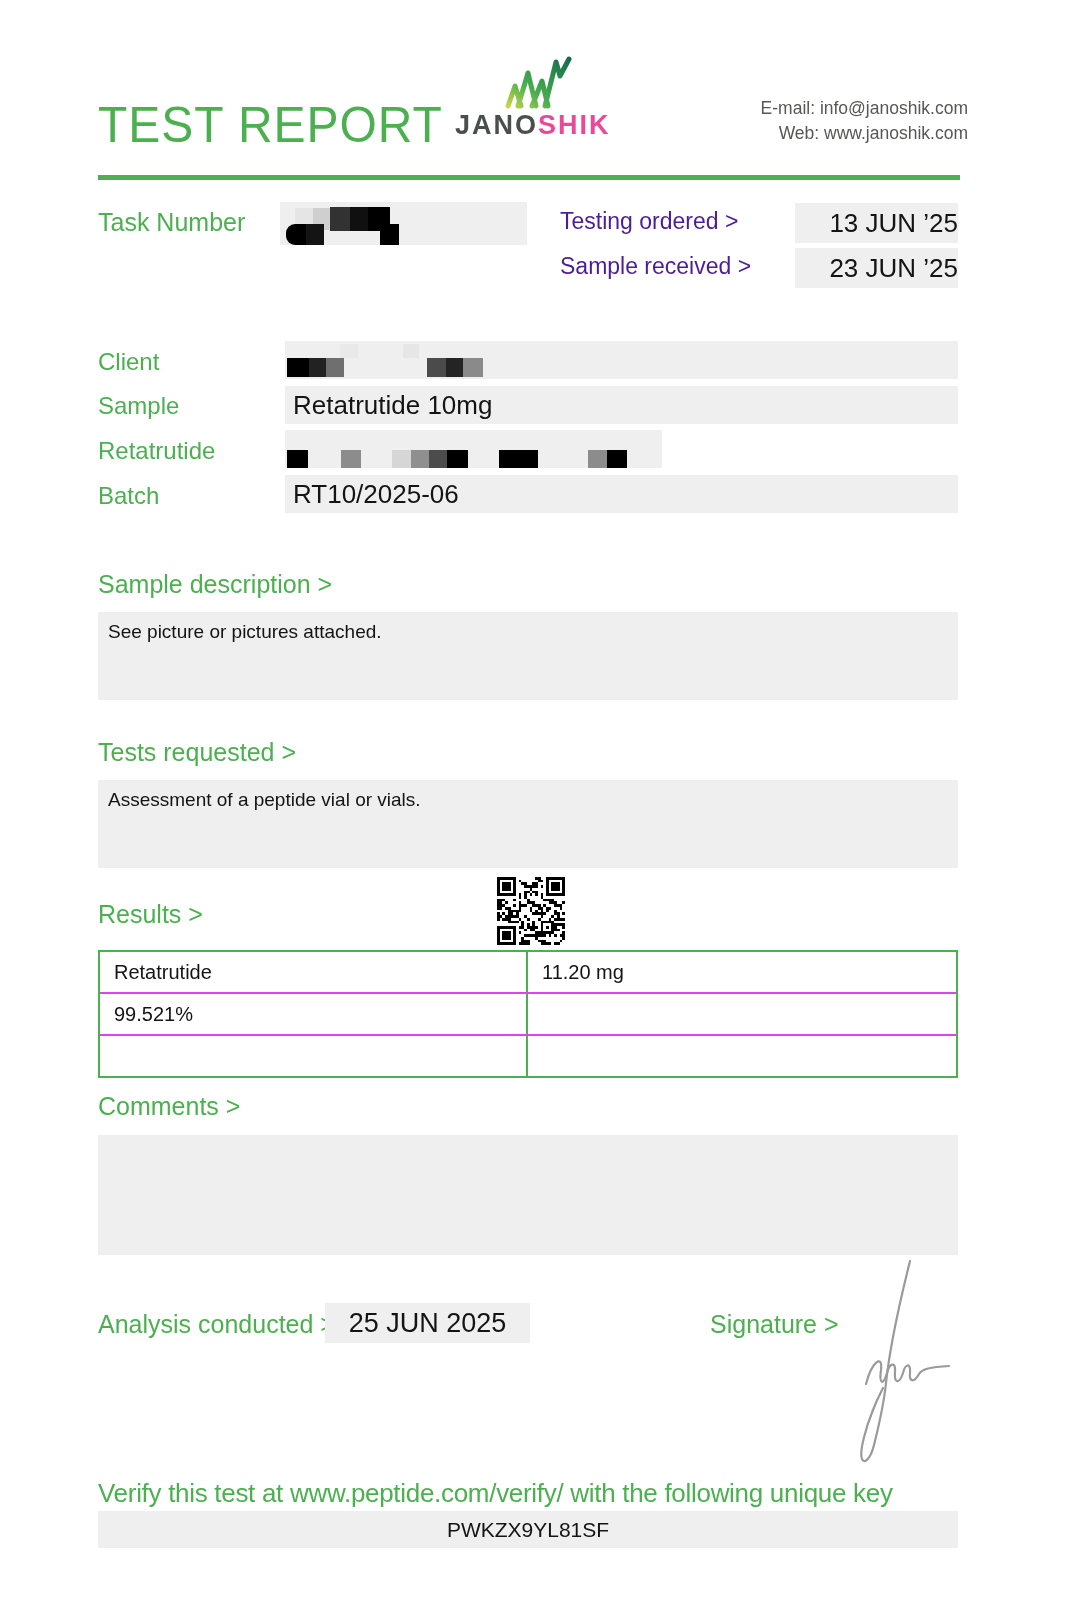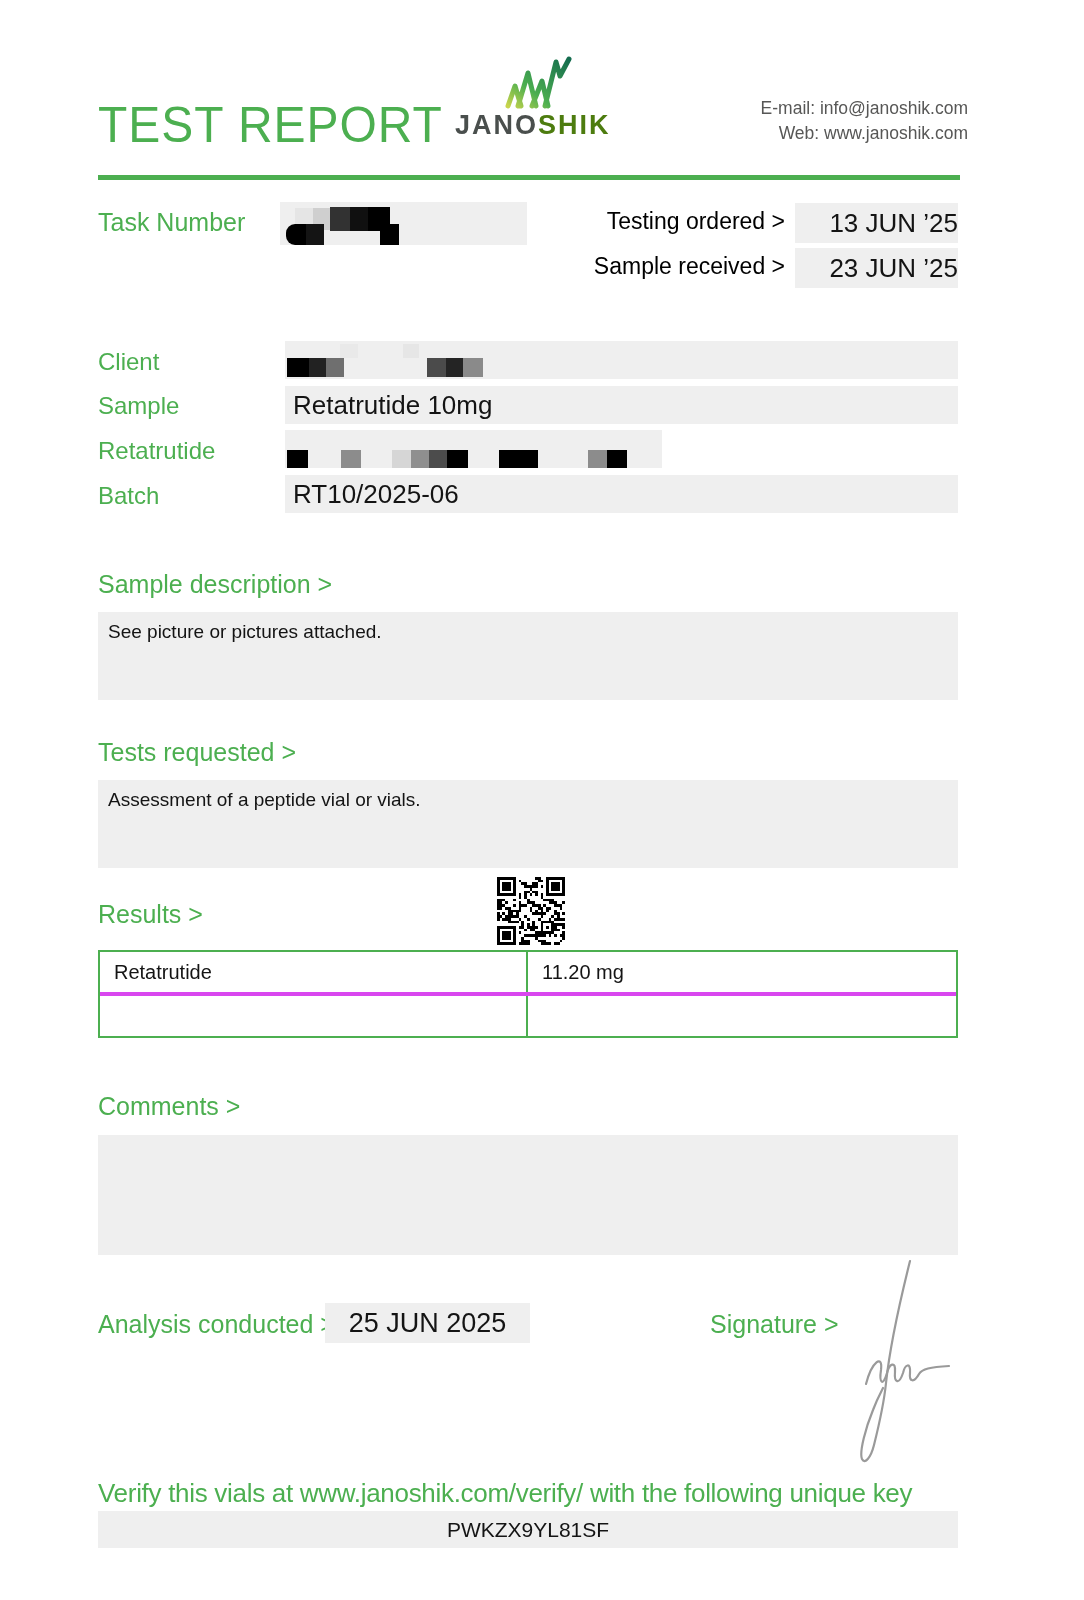--- a/index.html
+++ b/index.html
@@ -23,31 +23,31 @@
     transform: scaleX(0.96); transform-origin: left;
     white-space: nowrap;
   }
   .logo-icon { left: 503px; top: 56px; }
   .logo-text {
     left: 455px; top: 110px; width: 152px;
     font-size: 27px; font-weight: bold; letter-spacing: 2px;
     text-align: center; white-space: nowrap;
   }
   .logo-dark { color: #4a4f4d; }
-  .logo-green { color: #4d7c0f; }
+  .logo-green { color: #ec4899; }
   .contact {
     right: 116px; top: 96px; width: 320px;
     text-align: right; font-size: 17.5px; line-height: 25px; color: #575756;
   }
   .divider { left: 98px; top: 175px; width: 862px; height: 5px; background: #4CAF50; }
 
   .field-label { font-size: 24px; color: #4CAF50; white-space: nowrap; }
   .value-text { font-size: 26px; color: #141414; white-space: nowrap; }
 
-  .right-label { text-align: right; font-size: 23px; color: #000000; white-space: nowrap; }
+  .right-label { text-align: left; font-size: 23px; color: #4c1d95; white-space: nowrap; }
   .date-box { width: 163px; height: 40px; text-align: right; line-height: 40px; }
 
   .section-head { font-size: 25px; color: #4CAF50; white-space: nowrap; }
   .body-box { left: 98px; width: 860px; background: #efefef; font-size: 19px; padding: 9px 10px; color: #141414; }
 
   .results-table {
     left: 98px; top: 950px; width: 860px;
     border: 2px solid #4CAF50; background: #fff;
   }
   .tr { display: flex; border-bottom: 2px solid #d946ef; }
@@ -463,20 +463,21 @@
         <rect x="22" y="24" width="1" height="1" fill="#000"></rect>
       </svg>
   </div>
 
   <div class="abs results-table">
     <div class="tr">
       <div class="td">Retatrutide</div>
       <div class="td">11.20 mg</div>
     </div>
     <div class="tr">
+      <div class="td">99.521%</div>
     </div>
     <div class="tr">
       <div class="td"></div>
       <div class="td"></div>
     </div>
   </div>
 
   <div class="abs section-head" style="left:98px; top:1092px;">Comments &gt;</div>
   <div class="abs body-box" style="top:1135px; height:120px;">
     <span></span>
@@ -488,16 +489,16 @@
   </div>
 
   <div class="abs section-head" style="left:710px; top:1310px;text-align:right;">Signature &gt;</div>
   <div class="abs" style="left:852px; top:1253px;">
     <svg width="108" height="222" viewBox="0 0 108 222" fill="none">
       <path d="M58 8 C 50 40, 38 92, 34 130 C 32 150, 26 176, 22 192 C 19 204, 13 212, 10 206 C 7 199, 14 174, 21 157 C 25 146, 29 139, 31 135" stroke="#9a9a9a" stroke-width="2.2" stroke-linecap="round"></path>
       <path d="M14 131 C 20 108, 31 101, 29 117 C 27 130, 31 134, 35 120 C 37 111, 44 107, 43 119 C 42 130, 47 132, 51 120 C 53 111, 59 109, 58 120 C 57 129, 62 130, 67 121 C 70 116, 78 114, 97 113" stroke="#9a9a9a" stroke-width="2.2" stroke-linecap="round"></path>
     </svg>
   </div>
 
-  <div class="abs verify-line">Verify this vials at www.janoshik.com/verify/ with the following unique key</div>
+  <div class="abs verify-line">Verify this test at www.peptide.com/verify/ with the following unique key</div>
   <div class="abs key-box">PWKZX9YL81SF</div>
 
 </div>
 
 </body></html>

